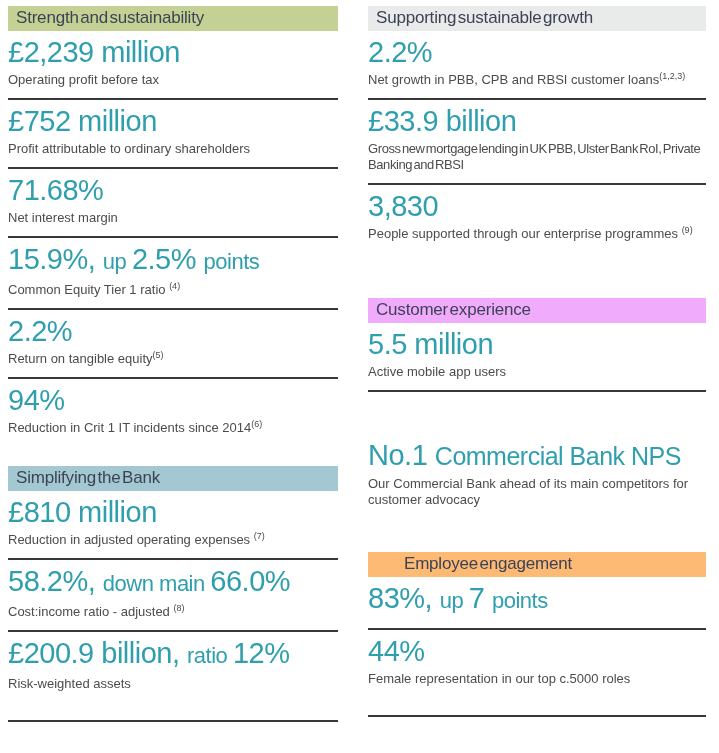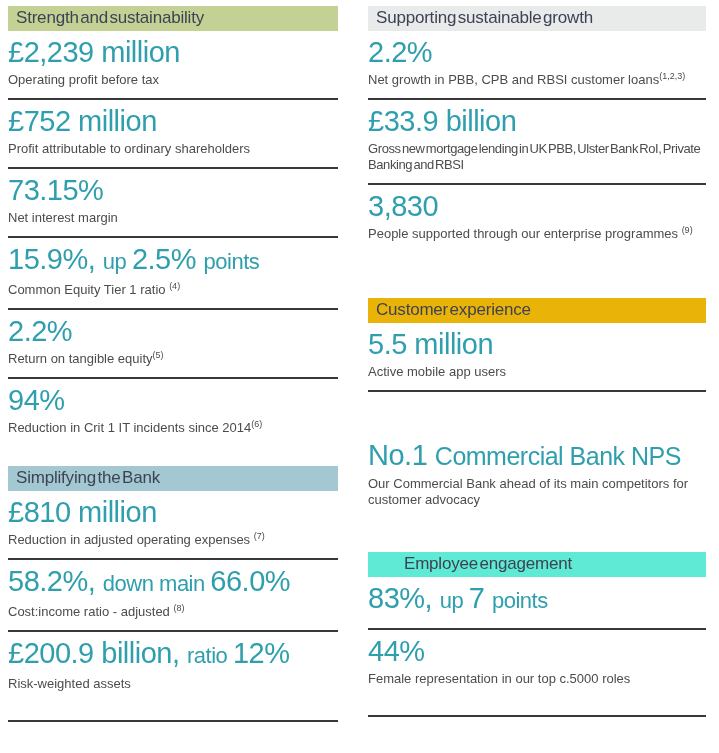--- a/index.html
+++ b/index.html
@@ -14,22 +14,22 @@
   .col-right { width:338px; }
 
   .sec-header {
     font-size:17px; line-height:22px; font-weight:400;
     color:#3d4354; padding:1px 6px 2px 8px;
     word-spacing:-3px; letter-spacing:-0.2px;
   }
   .bg-green  { background:#c3d294; }
   .bg-blue   { background:#a3c8d2; }
   .bg-ltgray { background:#e9eaea; }
-  .bg-orange { background:#eab308; }
-  .bg-gray   { background:#5eead4;padding-left:36px; }
+  .bg-orange { background:#f0abfc; }
+  .bg-gray   { background:#fdba74;padding-left:36px; }
 
   .mt-sec    { margin-top:20px; }
   .mt-ce     { margin-top:46px; }
   .mt-ee     { margin-top:34px; }
 
   .stat { border-bottom:2px solid #383838; padding:4px 0 10px; }
   .stat.no-line { border-bottom:none; }
   .stat.last    { padding-bottom:28px; }
   .stat.mt-big  { margin-top:42px; }
 
@@ -59,21 +59,21 @@
       <div class="value"><span>£2,239 million</span></div>
       <div class="label"><span>Operating profit before tax</span><sup></sup></div>
     </div>
 
     <div class="stat">
       <div class="value"><span>£752 million</span></div>
       <div class="label"><span>Profit attributable to ordinary shareholders</span><sup></sup></div>
     </div>
 
     <div class="stat">
-      <div class="value"><span>73.15%</span></div>
+      <div class="value"><span>71.68%</span></div>
       <div class="label"><span>Net interest margin</span><sup></sup></div>
     </div>
 
     <div class="stat">
       <div class="value"><span>15.9%, </span><span class="sm">up </span><span>2.5% </span><span class="sm">points</span></div>
       <div class="label"><span>Common Equity Tier 1 ratio </span><sup>(4)</sup></div>
     </div>
 
     <div class="stat">
       <div class="value"><span>2.2%</span></div>

